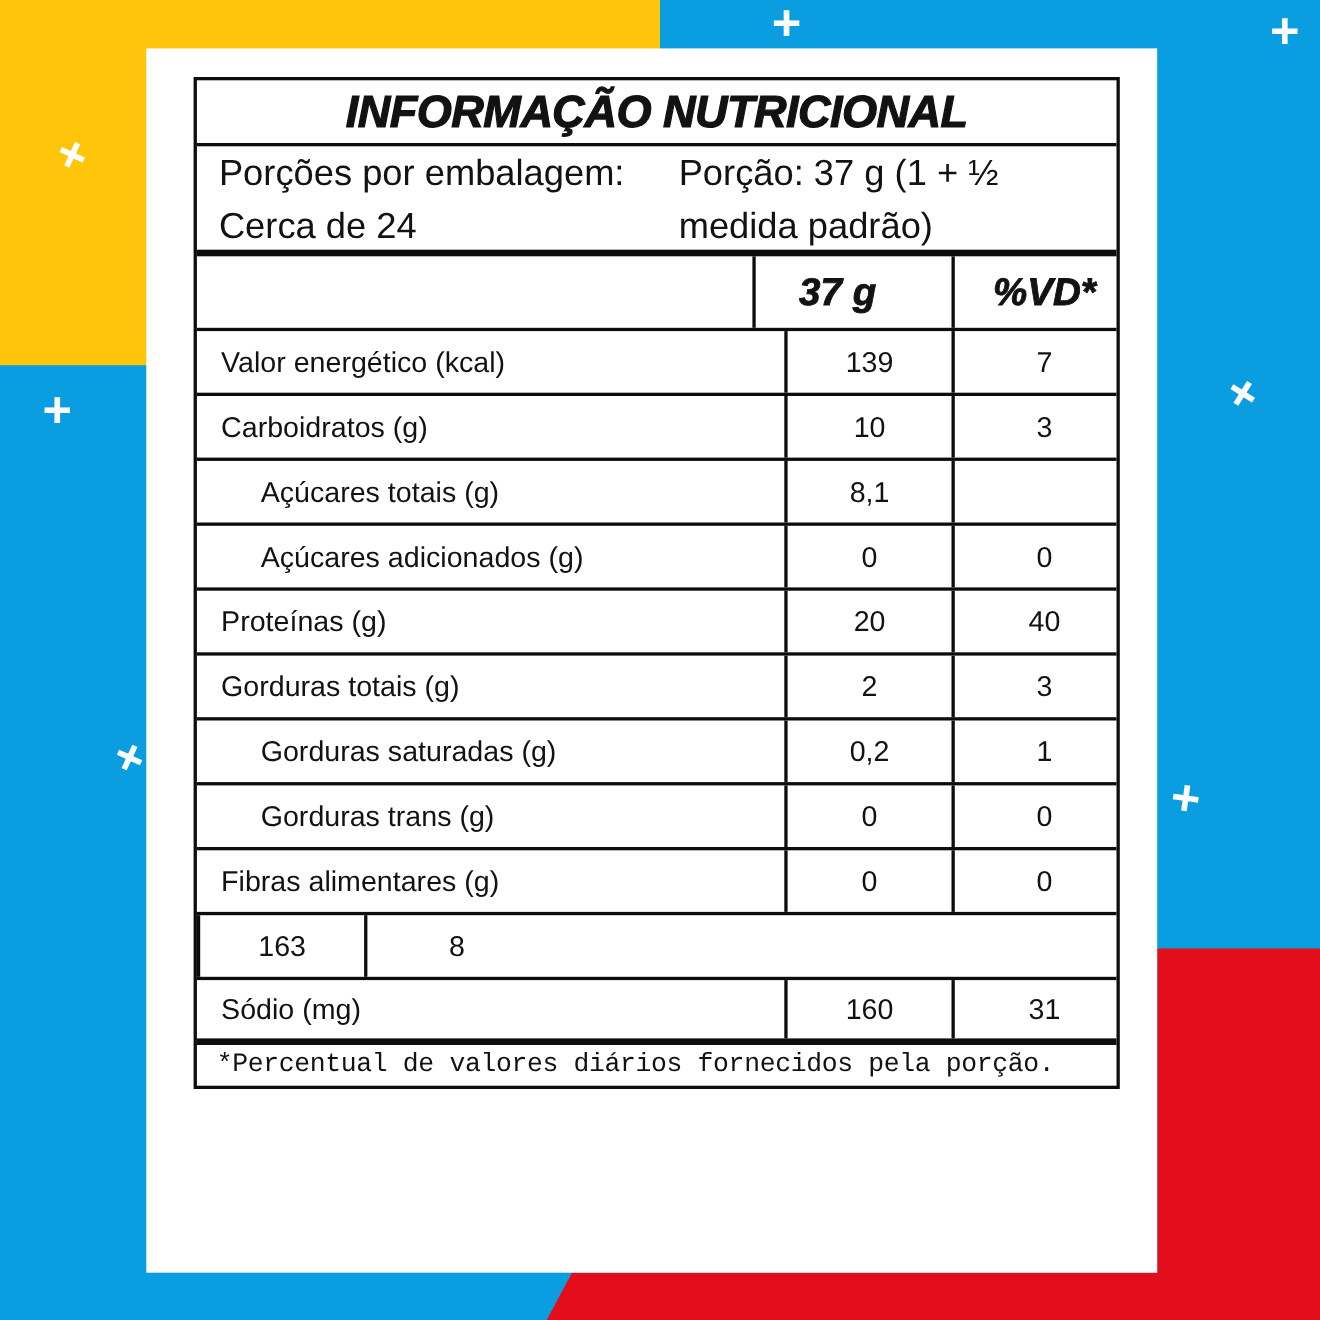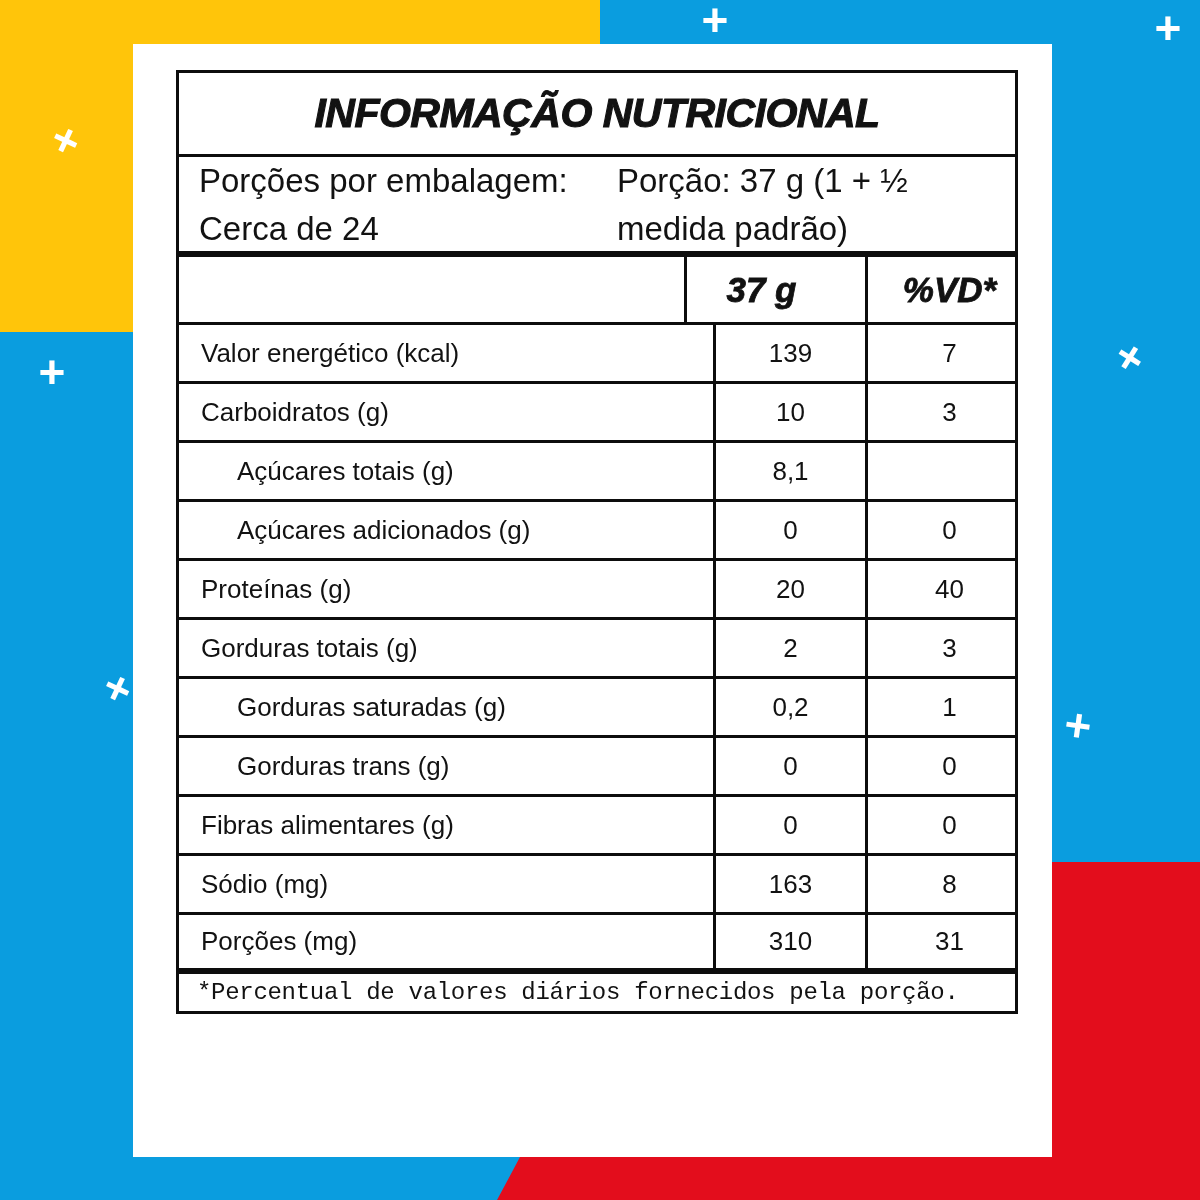--- a/index.html
+++ b/index.html
@@ -45,21 +45,21 @@
   }
   
   .ntable{
     position:absolute; left:43px; top:26px; width:842px;
     border:3px solid var(--line);
     background:#fff;
   }
   .row{display:flex; align-items:center; border-bottom:3px solid var(--line);}
   .row:last-child{border-bottom:none;}
   .title-row{
-    height:84px; justify-content:center;text-align:center;
+    height:60px; justify-content:center;text-align:center;
   }
   .title-row .title{
     font-size:41px; font-weight:bold; font-style:italic; letter-spacing:-0.5px;
     -webkit-text-stroke:1.1px var(--text);
   }
   .serving-row{
     height:100px; flex-direction:row; align-items:flex-start; justify-content:center;
     padding-left:20px; border-bottom:6px solid var(--line);
   }
   .serving-row div{font-size:33px; line-height:48px;}
@@ -158,28 +158,27 @@
       <div class="cell vd">0</div>
     </div>
 
     <div class="row body-row">
       <div class="cell-label">Fibras alimentares (g)</div>
       <div class="cell">0</div>
       <div class="cell vd">0</div>
     </div>
 
     <div class="row body-row">
-      <div class="cell-label">Sódio (mg)</div>
       <div class="cell">163</div>
       <div class="cell vd">8</div>
     </div>
 
     <div class="row body-row thickline">
-      <div class="cell-label">Porções (mg)</div>
-      <div class="cell">310</div>
+      <div class="cell-label">Sódio (mg)</div>
+      <div class="cell">160</div>
       <div class="cell vd">31</div>
     </div>
 
     <div class="row footnote-row">
       <span class="foot">*Percentual de valores diários fornecidos pela porção.</span>
     </div>
 
   </div>
 </div>
 

